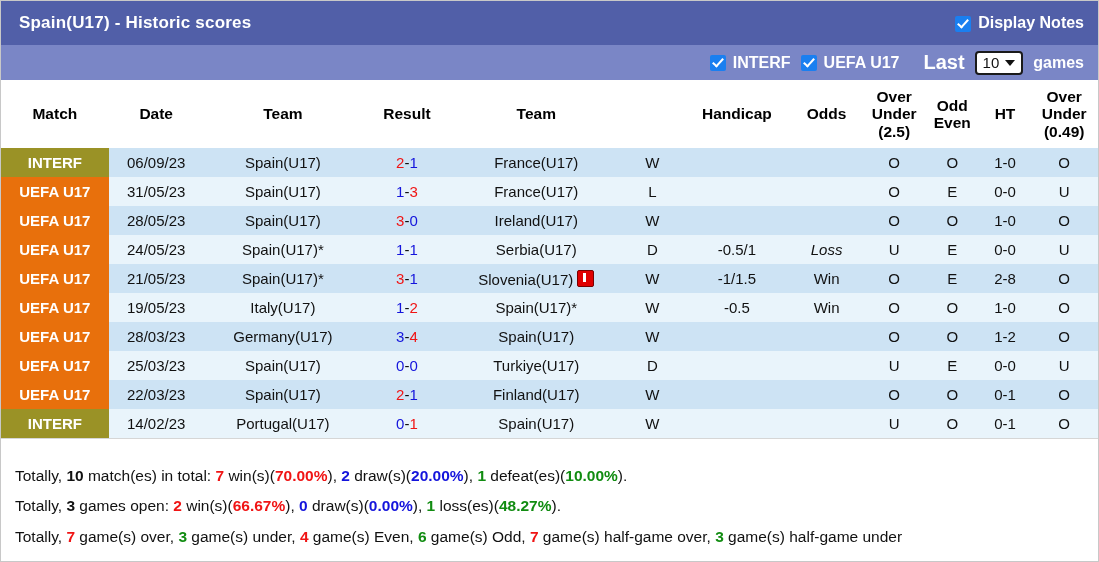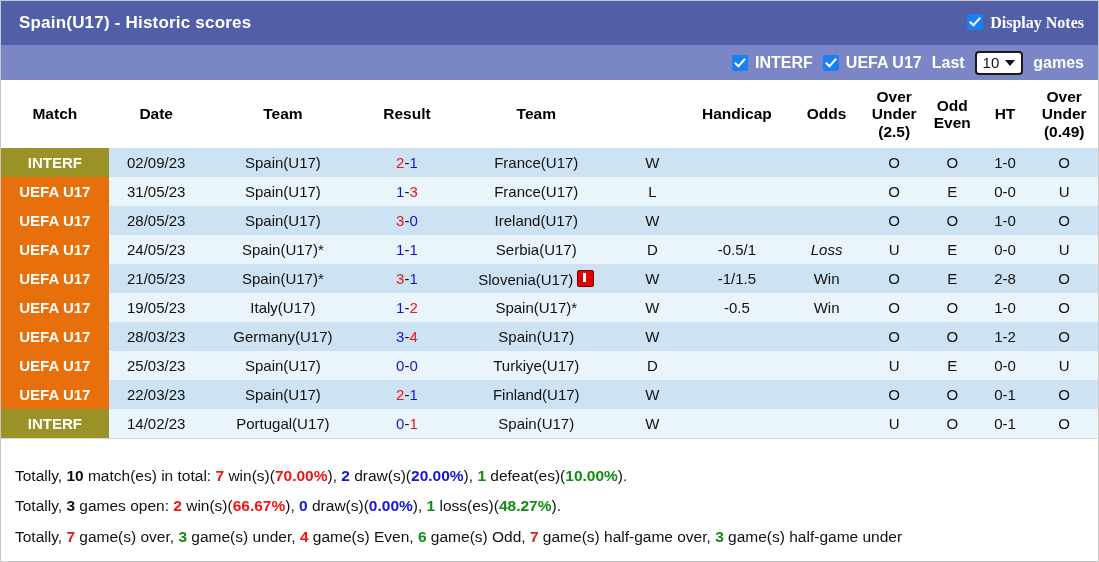--- a/index.html
+++ b/index.html
@@ -25,39 +25,39 @@
     box-sizing:border-box;
   }
   .title{
     color:#ffffff;
     font-size:17px;
     font-weight:bold;
     letter-spacing:.2px;
     white-space:nowrap;
   }
   .titlebar .spacer{flex:1;}
-  .notes-box{display:flex;align-items:flex-start;gap:7px;font-family:Liberation Serif, serif;}
+  .notes-box{display:flex;align-items:flex-end;gap:7px;}
   .notes-label{
     color:#ffffff;font-size:16px;font-weight:bold;white-space:nowrap;
   }
   
   .filterbar{
     background:#7a86c6;
     height:35px;
     display:flex;align-items:center;justify-content:flex-end;
     padding:0 14px 0 0;
     box-sizing:border-box;
     gap:10px;
   }
   .filter-item{display:flex;align-items:center;gap:7px;}
   .filter-label{
     color:#ffffff;font-size:16px;font-weight:bold;white-space:nowrap;
   }
   .last-label{
-    color:#ffffff;font-size:16px;font-weight:bold;
+    color:#ffffff;font-size:20px;font-weight:bold;margin-left:14px;
   }
   .games-label{
     color:#ffffff;font-size:16px;font-weight:bold;margin-left:0;
   }
   .cbx{
     width:16px;height:16px;border-radius:2px;
     background:#1a7ff0;
     position:relative;display:inline-block;flex:none;
     cursor:pointer;
   }
@@ -204,21 +204,21 @@
           <span>Under</span><br>
           <span>(0.49)</span>
         </th>
       </tr>
     </thead>
     <tbody id="tbody">
         <tr class="odd">
           <td class="badge-cell">
             <span class="badge interf">INTERF</span>
           </td>
-          <td>02/09/23</td>
+          <td>06/09/23</td>
           <td class="c-red">Spain(U17)</td>
           <td><span class="c-red">2</span><span class="c-black">-</span><span class="c-blue">1</span></td>
           <td class="c-black">France(U17)</td>
           <td class="c-red">W</td>
           <td></td>
           <td class="c-black"></td>
           <td class="c-red">O</td>
           <td class="c-green">O</td>
           <td>1-0</td>
           <td class="c-red">O</td>

